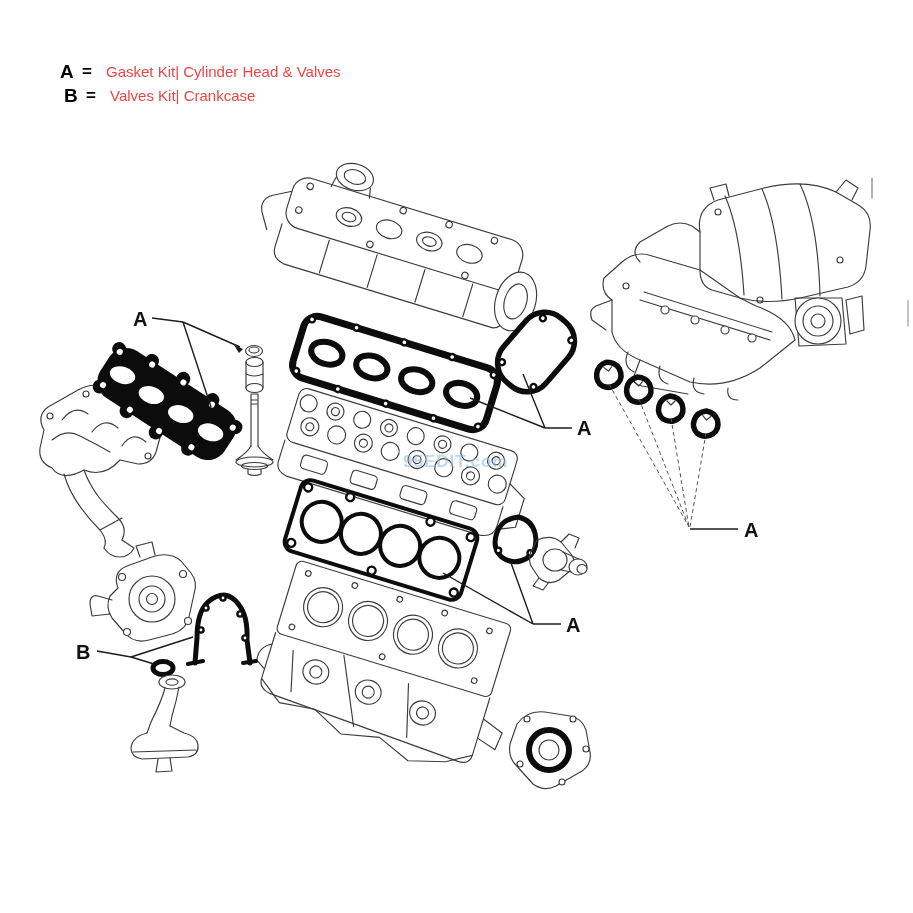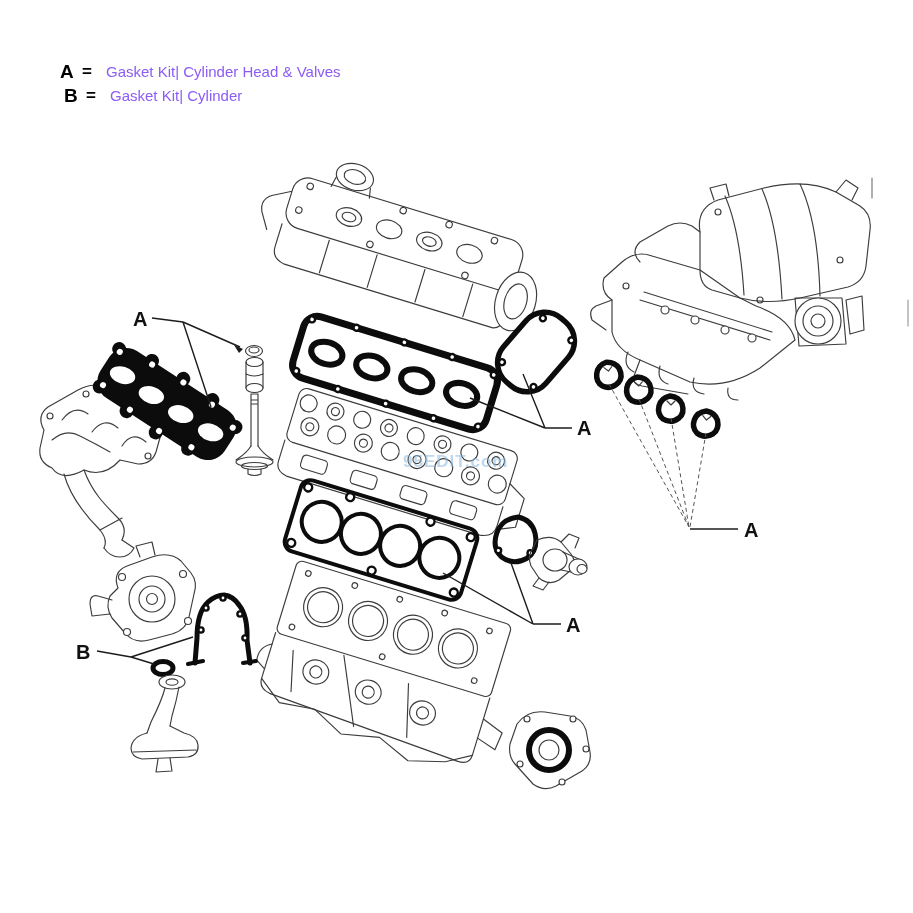--- a/index.html
+++ b/index.html
@@ -3,21 +3,21 @@
 <meta charset="utf-8">
 <style>
   html,body{margin:0;padding:0;background:#fff;}
   .stage{position:relative;width:913px;height:913px;background:#ffffff;overflow:hidden;
          font-family:"Liberation Sans",sans-serif;}
   .legend{position:absolute;left:60px;top:60px;line-height:24px;white-space:nowrap;}
   .legend-row{height:24px;display:flex;align-items:center;}
   .legend-row.second{margin-left:4px;}
   .lk{font-weight:bold;font-size:19px;color:#000;width:22px;display:inline-block;text-align:left;}
   .leq{font-weight:bold;font-size:17px;color:#000;width:20px;display:inline-block;}
-  .lv{font-size:15px;color:#8b5cf6;margin-left:4px;}
+  .lv{font-size:15px;color:#ef4444;margin-left:4px;}
   svg text.clb{font-family:"Liberation Sans",sans-serif;font-weight:bold;font-size:20px;fill:#111;}
   svg text.wm{font-family:"Liberation Sans",sans-serif;font-weight:bold;font-size:17px;
               fill:#8ab8e0;opacity:.55;letter-spacing:1px;}
   .ln{fill:none;stroke:#3c3c3c;stroke-width:1.15;stroke-linecap:round;stroke-linejoin:round;}
   .lnf{fill:#fff;stroke:#3c3c3c;stroke-width:1.15;stroke-linecap:round;stroke-linejoin:round;}
   .gk{fill:none;stroke:#0c0c0c;stroke-linecap:round;stroke-linejoin:round;}
   .hole{fill:#fff;stroke:#0c0c0c;stroke-width:2.4;}
   .ld{fill:none;stroke:#1c1c1c;stroke-width:1.4;}
   .ldd{fill:none;stroke:#555;stroke-width:1;stroke-dasharray:4 3;}
 </style>
@@ -28,21 +28,21 @@
 
   <div class="legend">
     <div class="legend-row">
       <span class="lk">A</span>
       <span class="leq">=</span>
       <span class="lv">Gasket Kit| Cylinder Head &amp; Valves</span>
     </div>
     <div class="legend-row second">
       <span class="lk">B</span>
       <span class="leq">=</span>
-      <span class="lv">Gasket Kit| Cylinder</span>
+      <span class="lv">Valves Kit| Crankcase</span>
     </div>
   </div>
 
   <svg viewBox="0 0 913 913" width="913" height="913">
 
     <g>
       <line x1="872" y1="178" x2="872" y2="198" class="ln" style="stroke:#777"></line>
       <line x1="908" y1="300" x2="908" y2="326" class="ln" style="stroke:#999"></line>
     </g>
 

